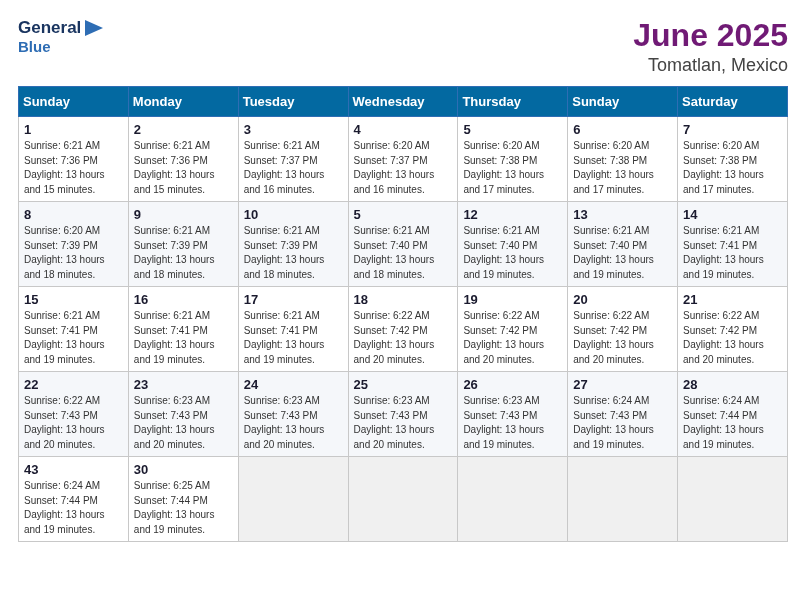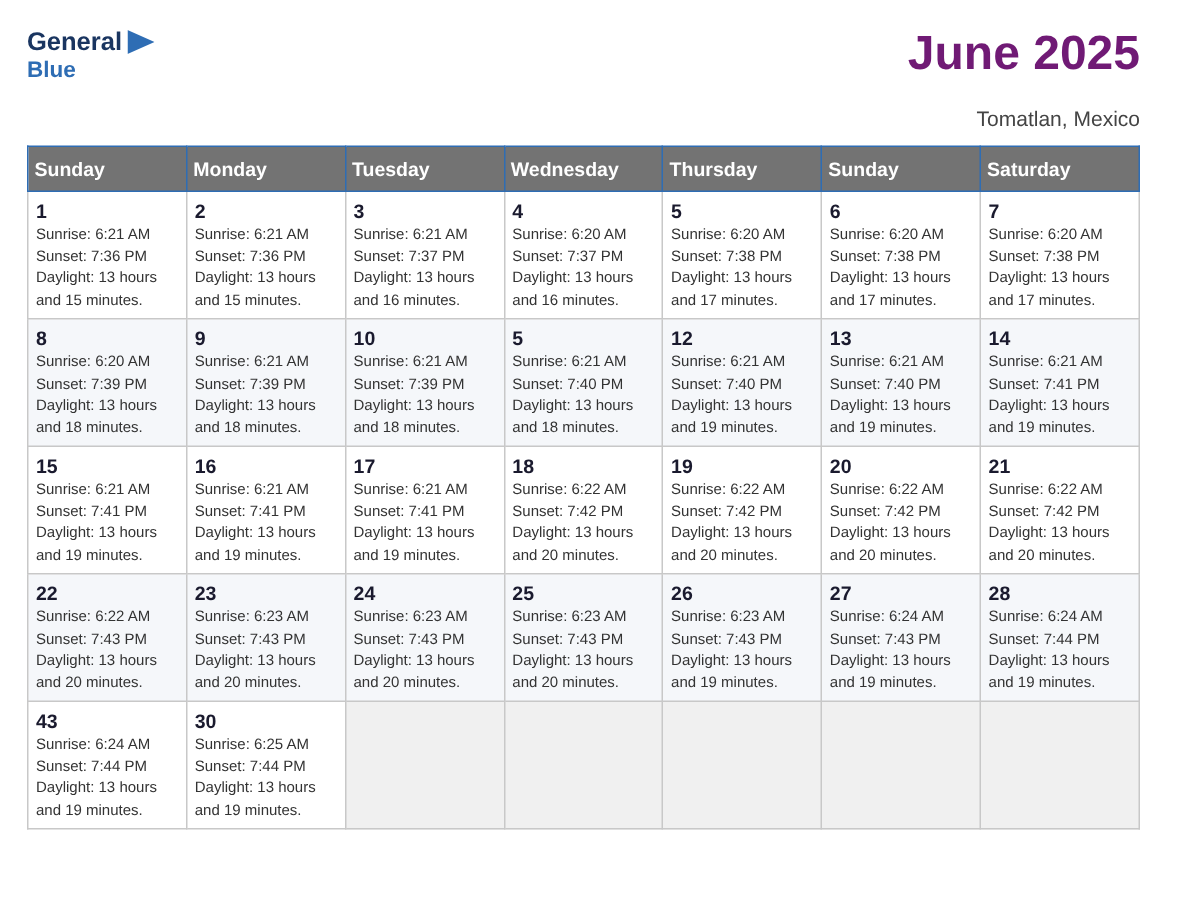--- a/index.html
+++ b/index.html
@@ -7,49 +7,49 @@
       font-family: Arial, sans-serif;
       background: #fff;
       width: 792px;
       min-height: 612px;
       padding: 0;
     }
     .page {
       width: 792px;
       min-height: 612px;
       background: #fff;
-      padding: 18px 32px 12px 18px;
+      padding: 18px 4px 12px 18px;
     }
     .header {
       display: flex;
       justify-content: space-between;
       align-items: flex-start;
       margin-bottom: 10px;
     }
     .title-block {
       text-align: right;
     }
     .title-main {
       font-size: 32px;
       font-weight: bold;
       color: #701a75;
       line-height: 1.1;
     }
     .title-sub {
-      font-size: 14px;
+      font-size: 18px;
       color: #444;
-      margin-top: 18px;
+      margin-top: 2px;
     }
     .calendar {
       width: 100%;
       border-collapse: collapse;
       table-layout: fixed;
     }
     .calendar thead tr th {
-      background: #737373;
+      background: #0369a1;
       color: #fff;
       font-size: 13px;
       font-weight: bold;
       padding: 7px 4px;
       text-align: left;
       border: 1px solid #2e6db4;
     }
     .calendar tbody tr td {
       border: 1px solid #c8c8c8;
       vertical-align: top;

